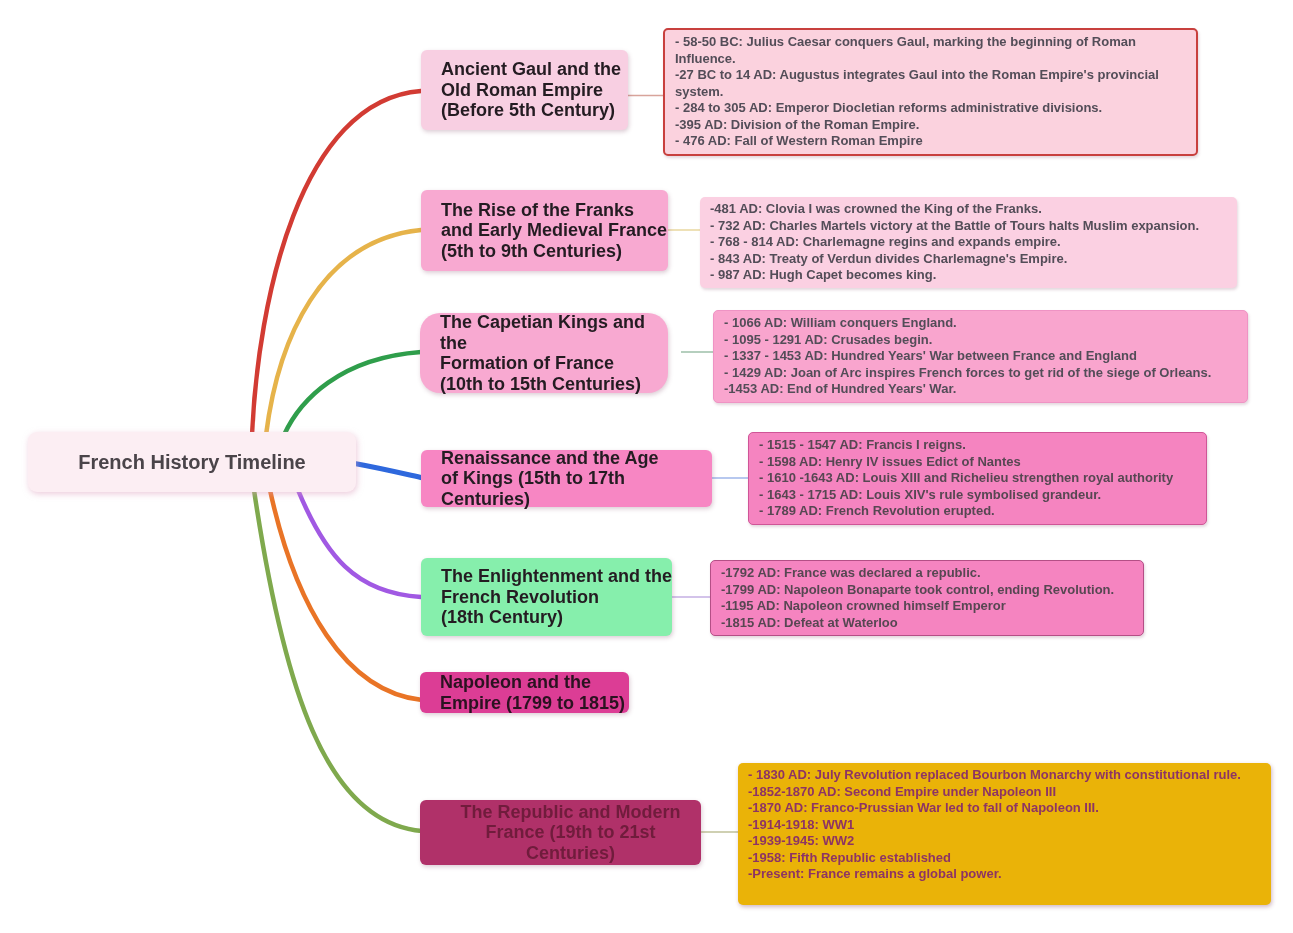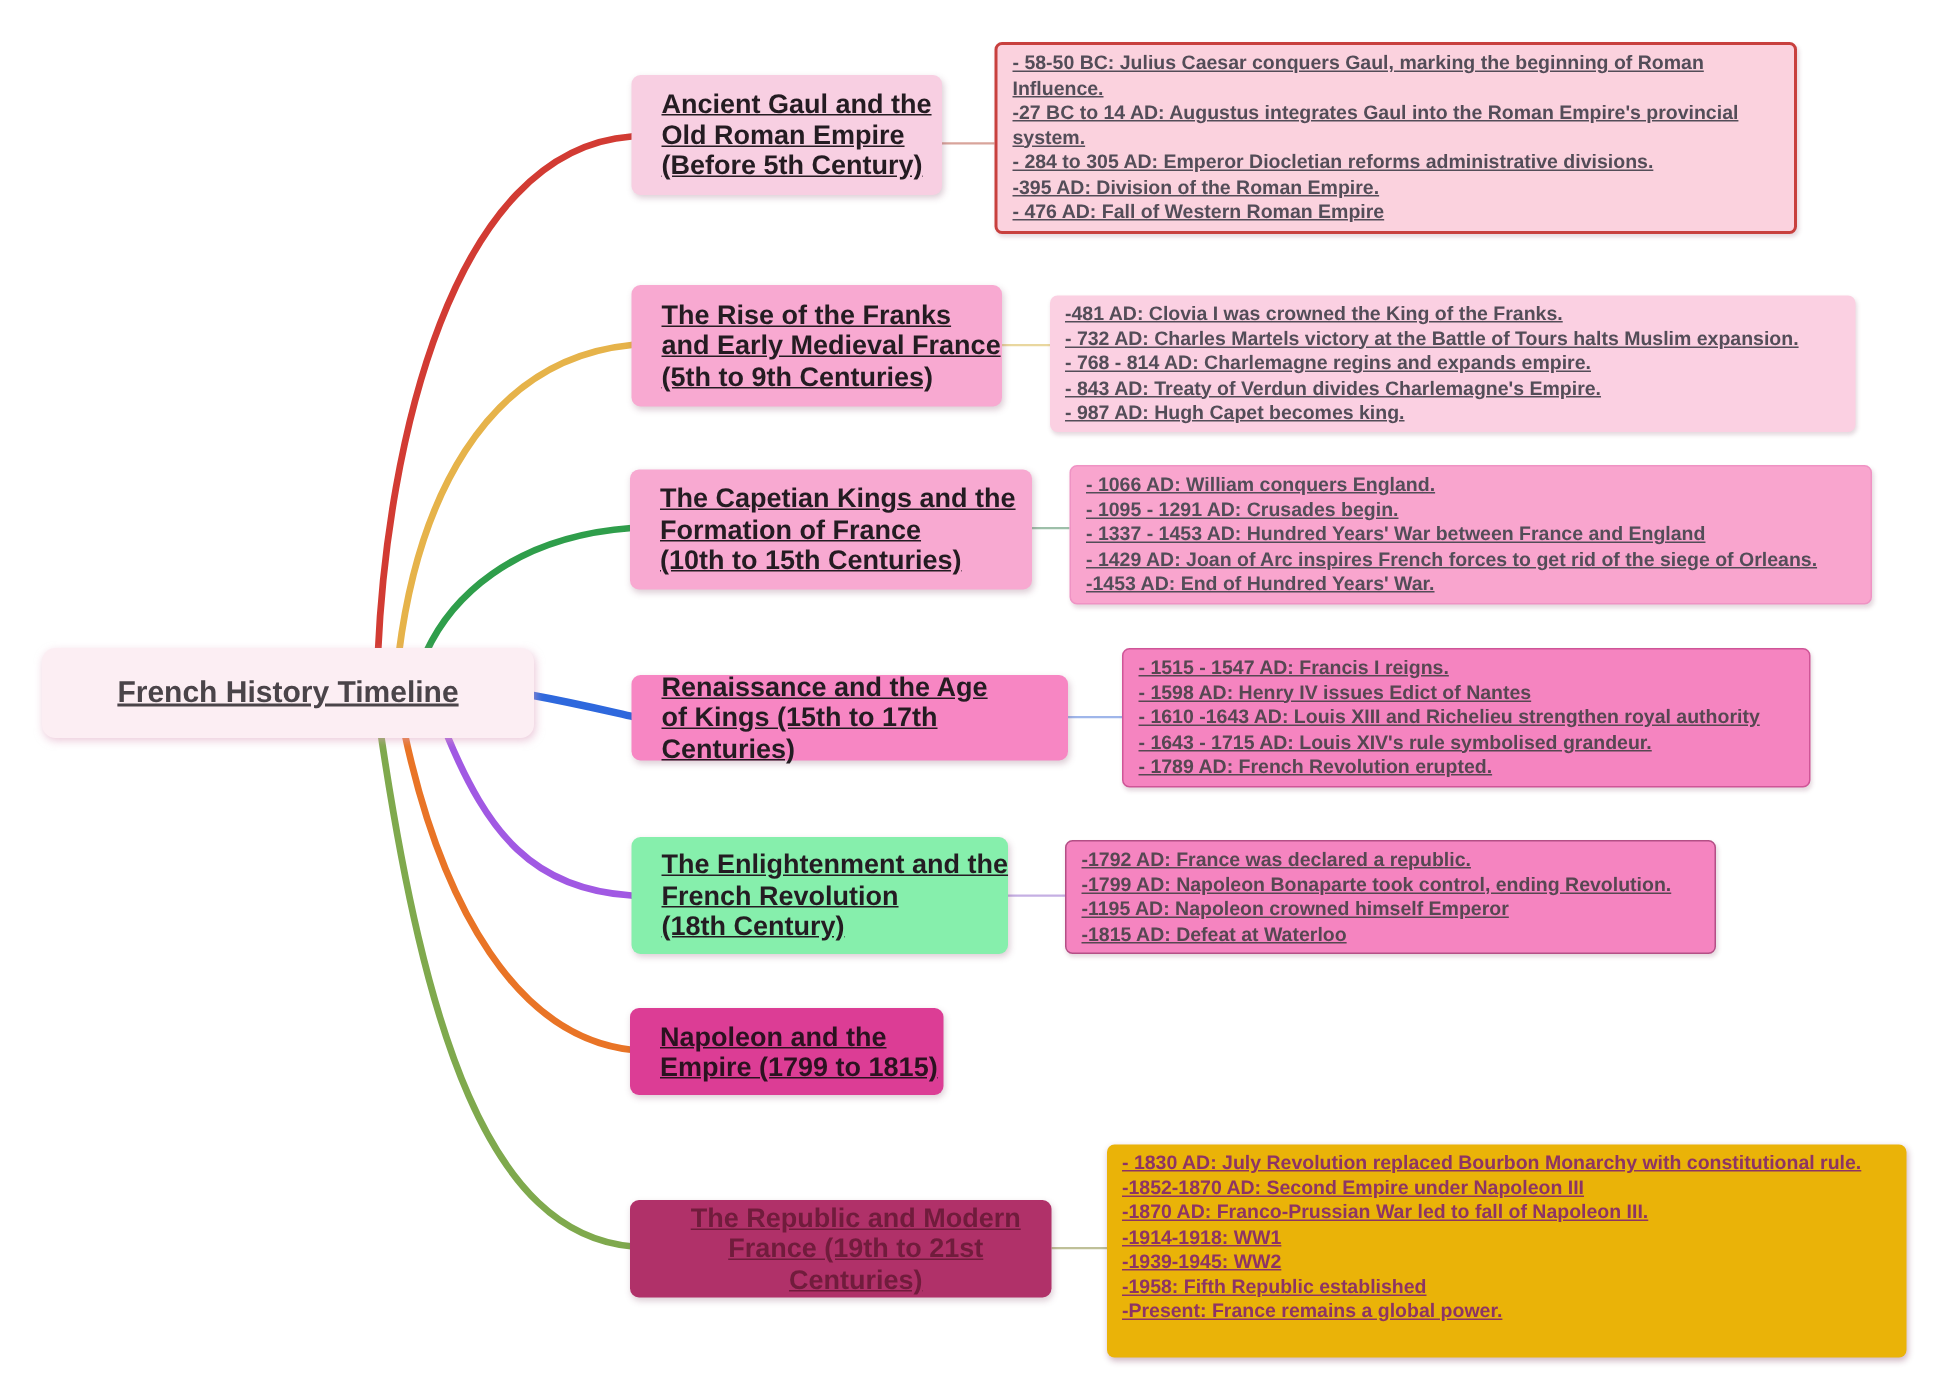--- a/index.html
+++ b/index.html
@@ -1,37 +1,37 @@
 <!DOCTYPE html>
 <html><head>
 <meta charset="utf-8">
 <style>
   html,body{margin:0;padding:0;background:#ffffff;}
   .canvas{
     position:relative;width:1293px;height:933px;background:#ffffff;overflow:hidden;
     font-family:"Liberation Sans", sans-serif;
   }
   svg.links{position:absolute;left:0;top:0;z-index:1;}
-  .node,.detail{position:absolute;z-index:2;box-sizing:border-box;border-radius:6px;text-decoration:underline;}
+  .node,.detail{position:absolute;z-index:2;box-sizing:border-box;border-radius:6px;}
   .node{
     display:flex;align-items:center;font-weight:bold;color:#241c22;
     font-size:18px;line-height:20.5px;white-space:pre-line;padding-left:20px;
     box-shadow:1px 2px 4px rgba(120,60,90,0.25);
   }
   .root{
     left:28px;top:432px;width:328px;height:60px;background:#fceef3;border-radius:9px;
     font-size:20px;color:#4a4449;justify-content:center;padding-left:0;
     box-shadow:1px 2px 6px rgba(220,160,190,0.55);
   }
   .t1{left:421px;top:50px;width:207px;height:80px;background:#f8cfe2;}
   .t2{left:421px;top:190px;width:247px;height:81px;background:#f8a9d1;}
-  .t3{left:420px;top:313px;width:268px;height:80px;background:#f8a9d1;}
+  .t3{left:420px;top:313px;width:248px;height:80px;background:#f8a9d1;border-radius:20px;}
   .t4{left:421px;top:450px;width:291px;height:57px;background:#f786c3;}
   .t5{left:421px;top:558px;width:251px;height:78px;background:#86efac;}
-  .t6{left:420px;top:672px;width:209px;height:58px;background:#dc3d95;color:#2b1220;}
+  .t6{left:420px;top:672px;width:209px;height:41px;background:#dc3d95;color:#2b1220;}
   .t7{left:420px;top:800px;width:281px;height:65px;background:#b03169;color:#701c3c;text-align:center;}
   .detail{
     font-weight:bold;font-size:13px;line-height:16.5px;color:#534d58;
     padding:4px 10px;border-radius:5px;box-shadow:1px 2px 3px rgba(120,60,90,0.2);
   }
   .d1{left:663px;top:28px;width:535px;min-height:124px;background:#fbd2de;border:2px solid #c8403e;}
   .d2{left:700px;top:185px;width:537px;min-height:90px;background:#fbd0e2;margin-top:12px;}
   .d3{left:713px;top:310px;width:535px;min-height:88px;background:#f9a5ce;border:1px solid #ef93c4;}
   .d4{left:748px;top:432px;width:459px;min-height:91px;background:#f584c0;border:1px solid #cf5597;color:#574752;}
   .d5{left:710px;top:560px;width:434px;min-height:74px;background:#f584c0;border:1px solid #b44f86;color:#574752;}

